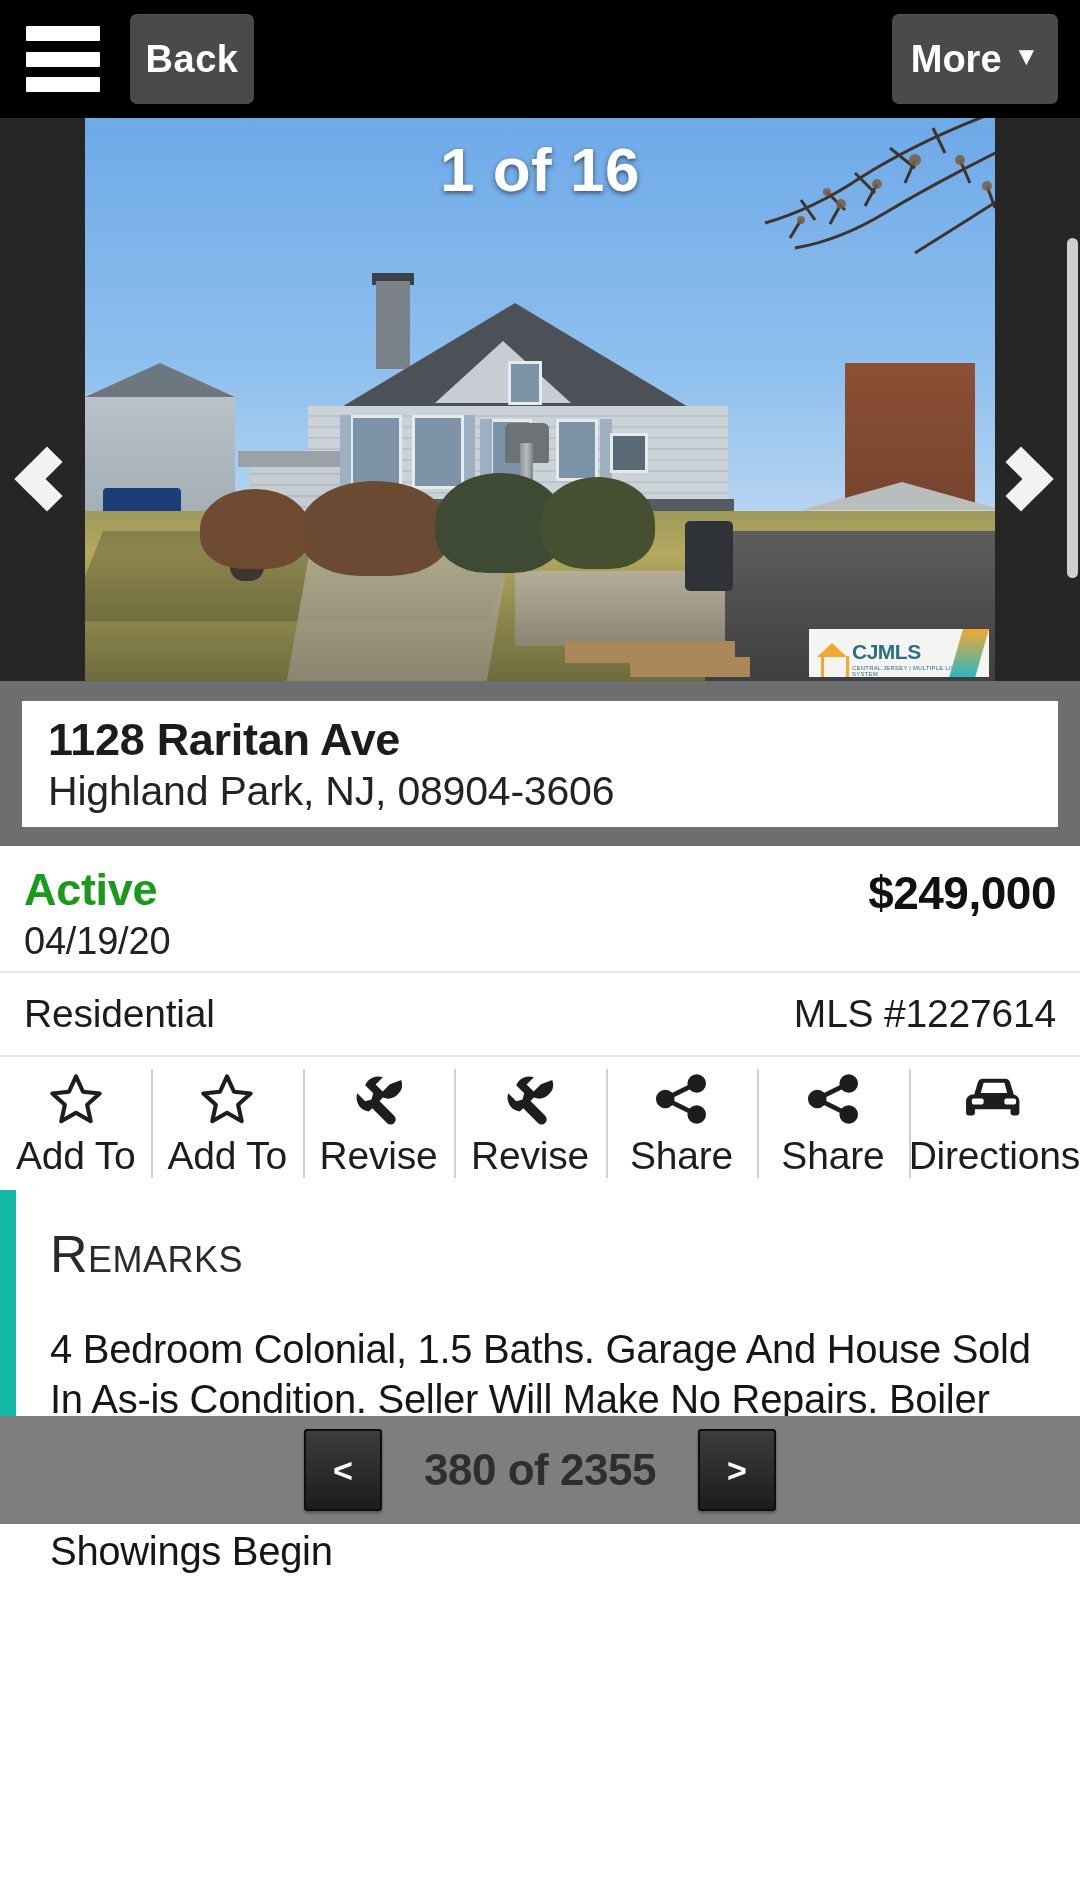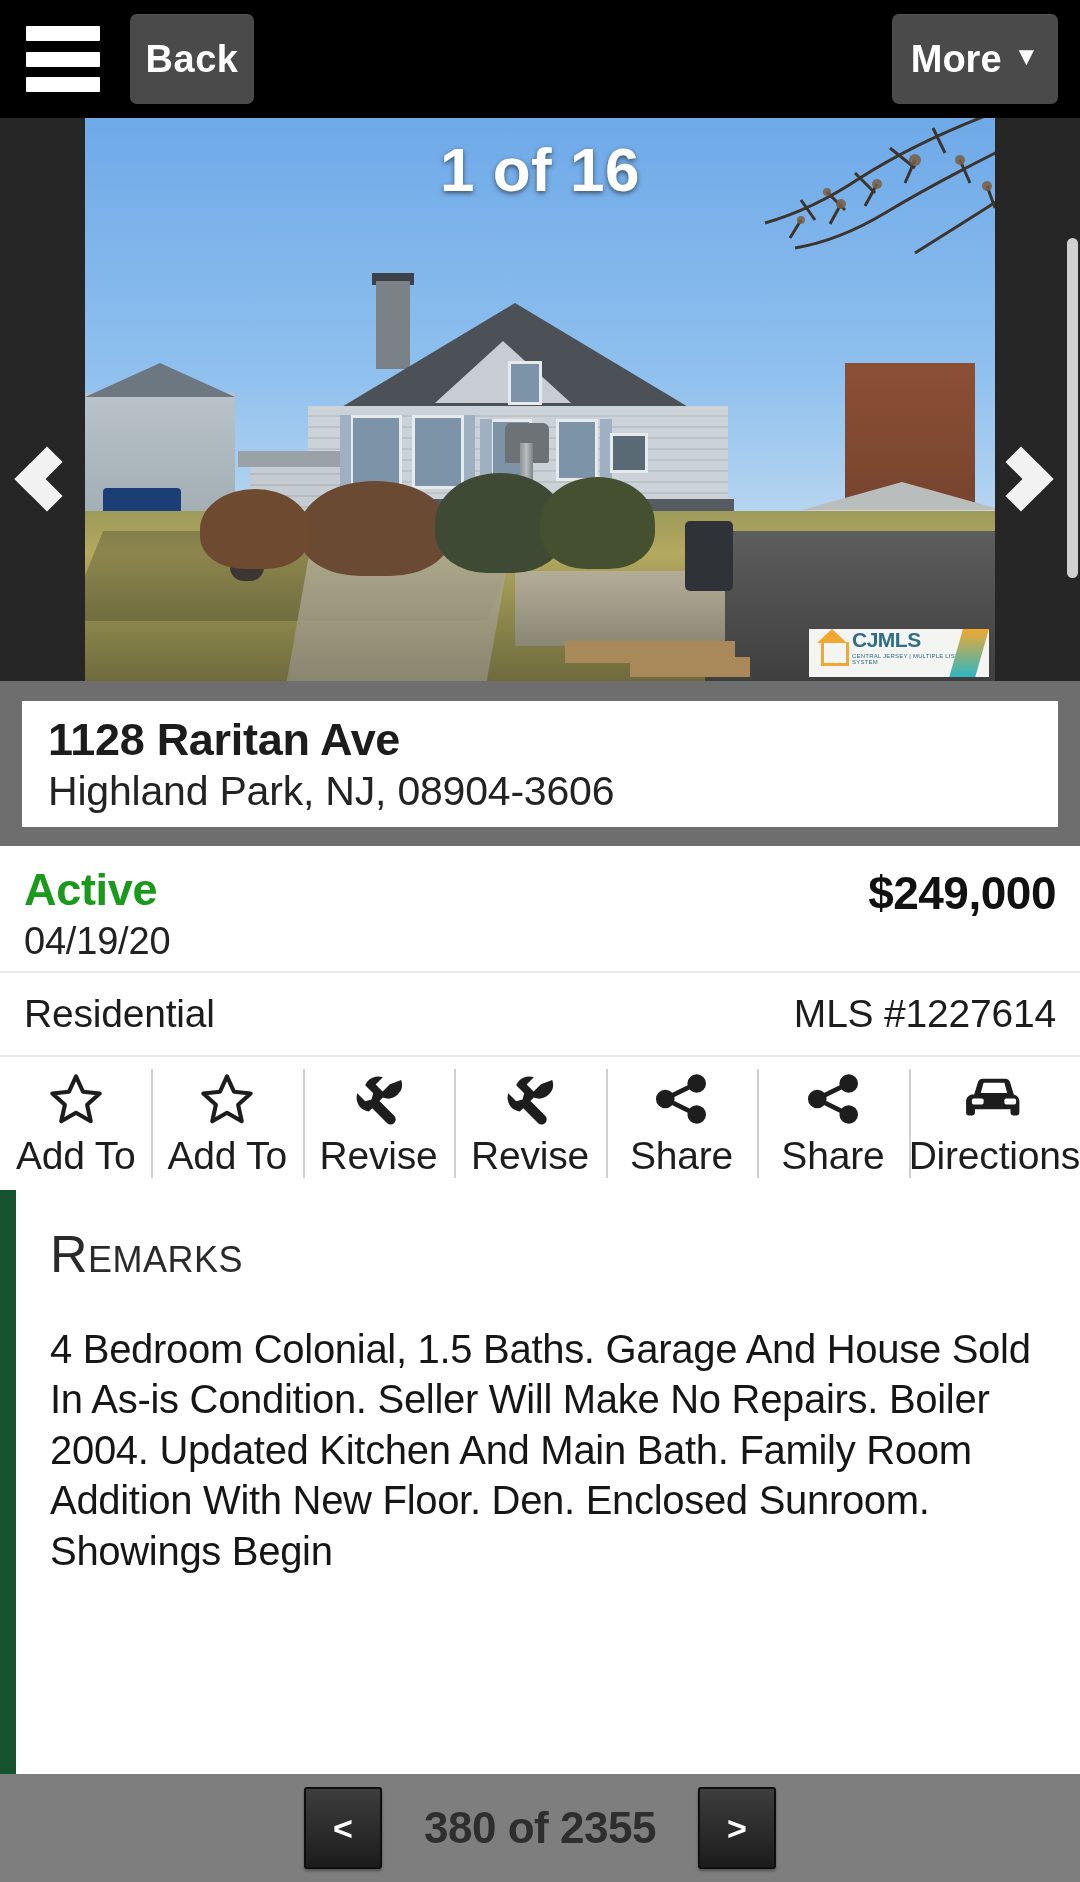--- a/index.html
+++ b/index.html
@@ -6,22 +6,22 @@
   html, body {
     width: 1080px;
     height: 1882px;
     background: #ffffff;
     font-family: "Liberation Sans", sans-serif;
     overflow: hidden;
   }
   #app {
     position: relative;
     width: 1080px;
-    height: 1882px;
-    background: #14532d;
+    height: 1524px;
+    background: #14b8a6;
     text-decoration: underline;
   }
 
   
   .topbar {
     position: absolute;
     top: 0; left: 0;
     width: 1080px; height: 118px;
     background: #000000;
     display: flex;
@@ -322,21 +322,21 @@
   }
   .nav-arrow.left .chev  { transform: rotate(-135deg); left: 16px; }
   .nav-arrow.right .chev { transform: rotate(45deg);   left: 4px; }
 
   .watermark {
     position: absolute;
     right: 6px; bottom: 4px;
     width: 180px; height: 48px;
     background: #f4f4f2;
     display: flex;
-    align-items: flex-start;
+    align-items: flex-end;
     padding-left: 8px;
     overflow: hidden;
   }
   .wm-accent {
     position: absolute;
     right: 0; top: 0;
     width: 26px; height: 100%;
     background: linear-gradient(180deg,#f0a830 0%, #2fb7c3 100%);
     transform: skewX(-16deg);
     transform-origin: top right;

